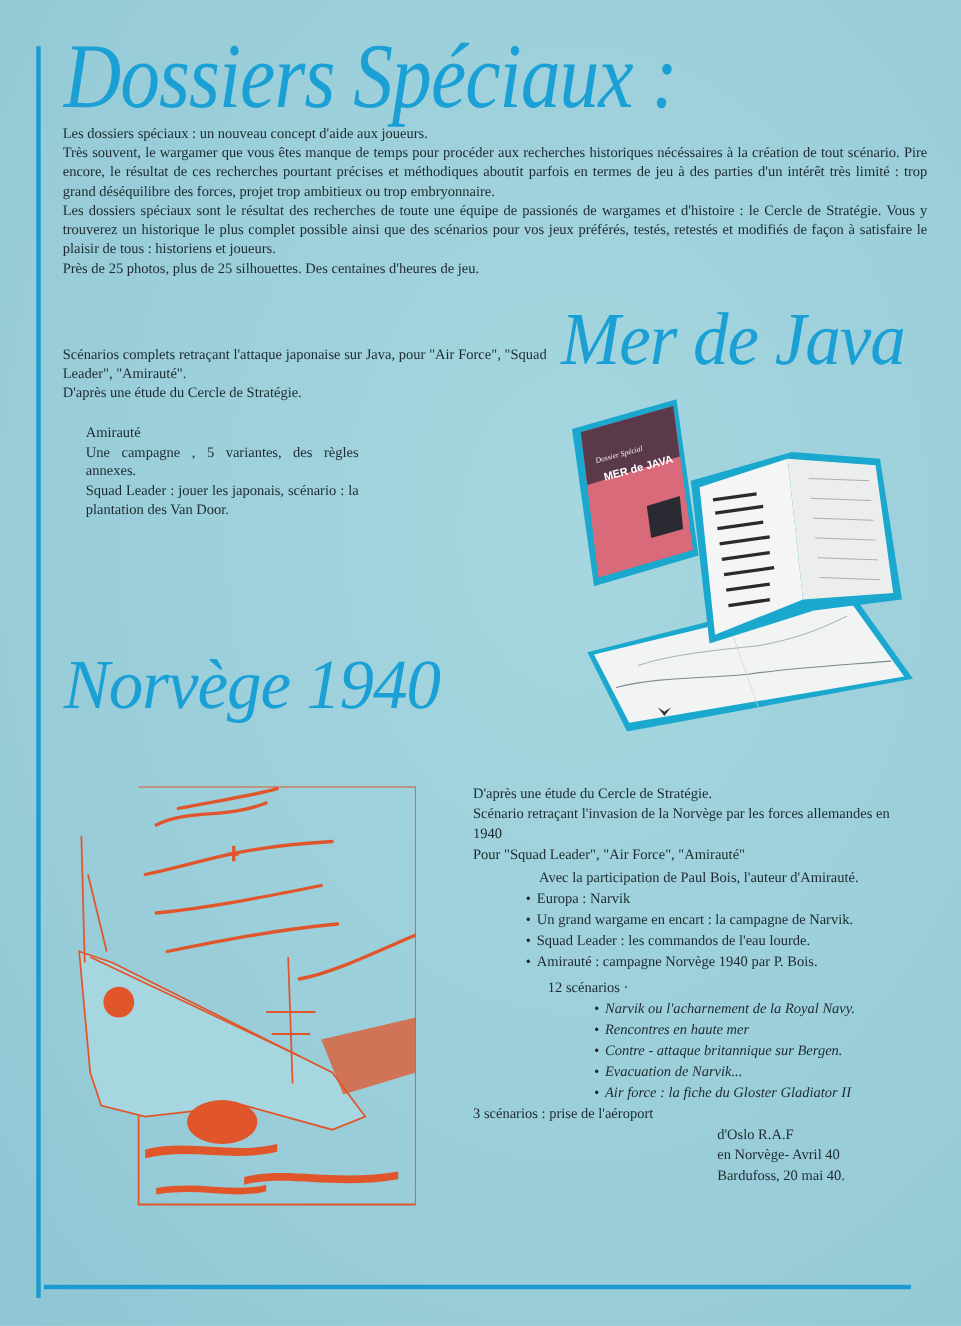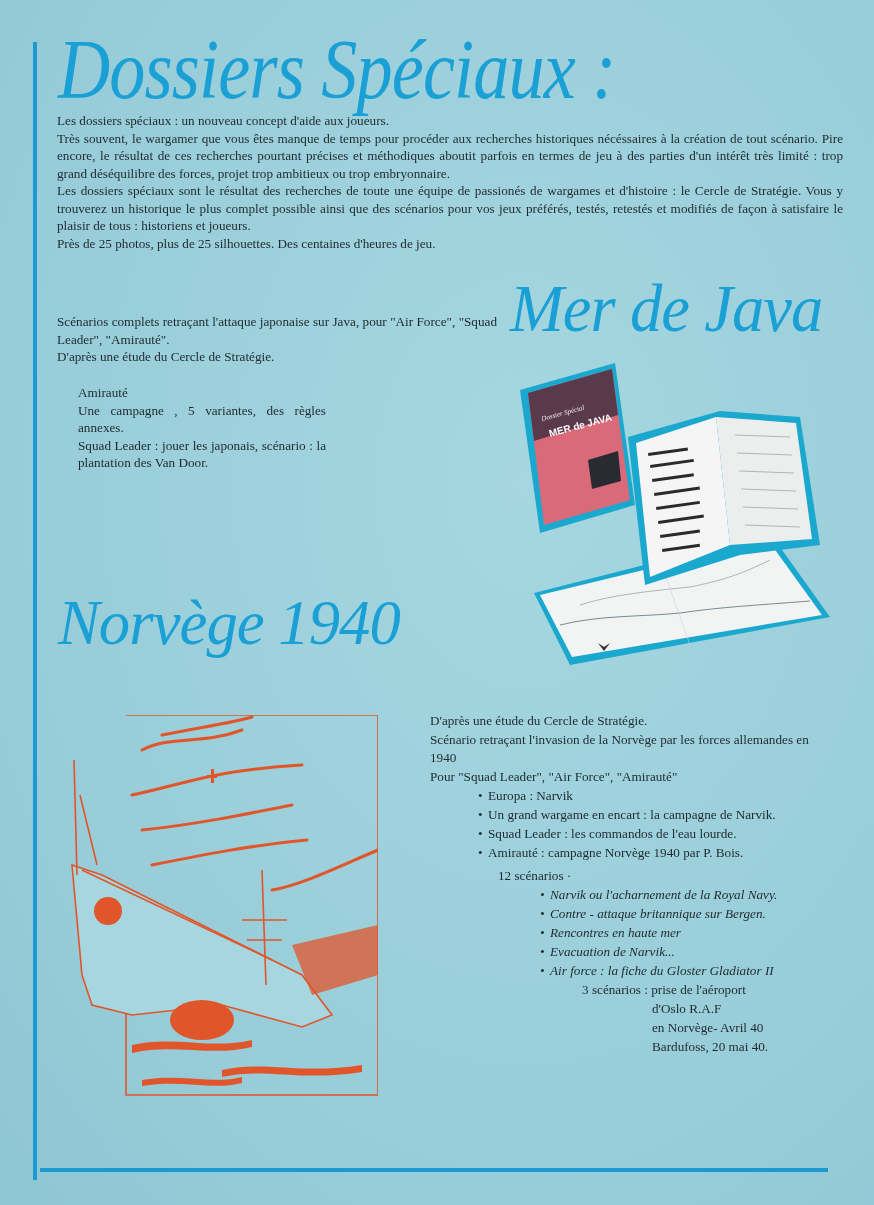--- a/index.html
+++ b/index.html
@@ -140,33 +140,34 @@
       <rect x="165" y="60" width="10" height="3"></rect>
       <rect x="169" y="54" width="3" height="14"></rect>
     </g>
   </svg>
 </div>
 
 <div class="abs txt norv-text">
   <p>D'après une étude du Cercle de Stratégie.</p>
   <p>Scénario retraçant l'invasion de la Norvège par les forces allemandes en 1940</p>
   <p>Pour "Squad Leader", "Air Force", "Amirauté"</p>
+  <p style="margin-left:60px; margin-top:4px;">Avec la participation de Paul Bois, l'auteur d'Amirauté.</p>
   <div style="margin-left:48px;">
     <p><span class="bul">•</span><span>Europa : Narvik</span></p>
     <p><span class="bul">•</span><span>Un grand wargame en encart : la campagne de Narvik.</span></p>
     <p><span class="bul">•</span><span>Squad Leader : les commandos de l'eau lourde.</span></p>
     <p><span class="bul">•</span><span>Amirauté : campagne  Norvège 1940 par P. Bois.</span></p>
   </div>
   <p style="margin-left:68px; margin-top:6px;">12 scénarios ·</p>
   <div style="margin-left:110px; width:262px; text-align:justify;font-style:italic;">
     <p><span class="bul">•</span><span>Narvik ou l'acharnement de la Royal Navy.</span></p>
+    <p><span class="bul">•</span><span>Rencontres en haute mer</span></p>
     <p><span class="bul">•</span><span>Contre - attaque britannique sur Bergen.</span></p>
-    <p><span class="bul">•</span><span>Rencontres en haute mer</span></p>
     <p><span class="bul">•</span><span>Evacuation de Narvik...</span></p>
     <p><span class="bul">•</span><span>Air force : la fiche du Gloster Gladiator II</span></p>
   </div>
-  <p style="margin-left:152px;">3 scénarios : prise de l'aéroport</p>
+  <p style="">3 scénarios : prise de l'aéroport</p>
   <div style="margin-left:222px;">
     <p>d'Oslo R.A.F</p>
     <p>en Norvège- Avril 40</p>
     <p>Bardufoss, 20 mai 40.</p>
   </div>
 </div>
 
 </body></html>

